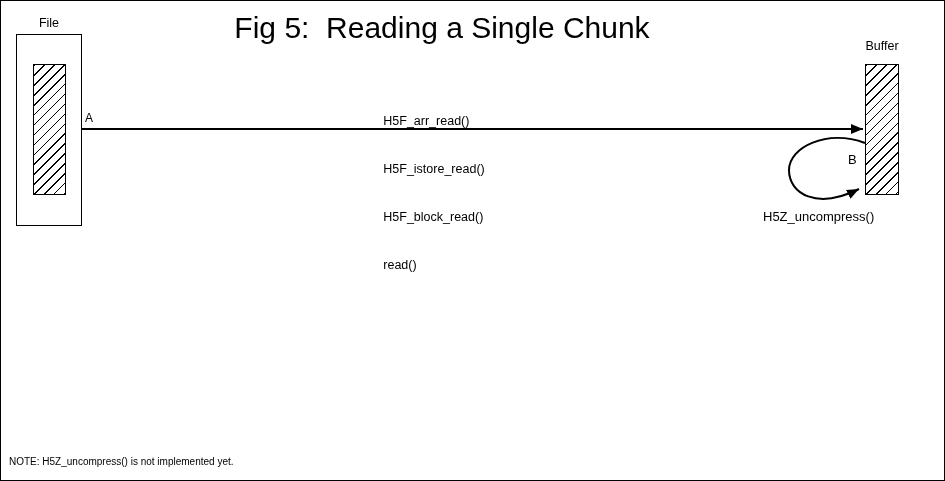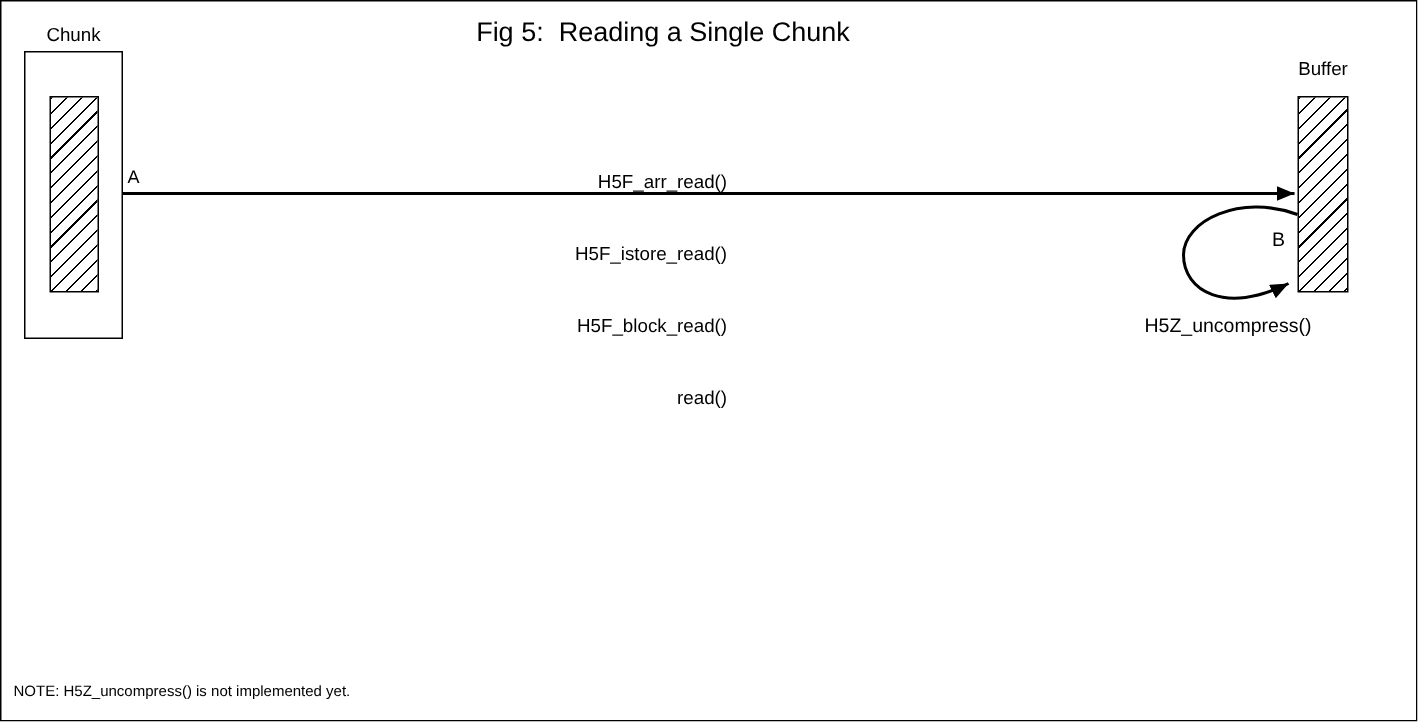--- a/index.html
+++ b/index.html
@@ -16,21 +16,21 @@
     box-sizing: border-box;
     border: 1px solid #000000;
     background: #ffffff;
     overflow: hidden;
   }
   .title {
     position: absolute;
     left: 441px;
     top: 10px;
     transform: translateX(-50%);
-    font-size: 18px;
+    font-size: 30px;
     white-space: pre;
   }
   .box-label {
     position: absolute;
     font-size: 12.5px;
     transform: translateX(-50%);
     white-space: pre;
   }
   .file-label  { left: 48px;  top: 15px; }
   .buffer-label{ left: 881px; top: 38px; }
@@ -68,40 +68,40 @@
     font-size: 13px;
     white-space: pre;
   }
   .label-a { left: 84px;  top: 110px; font-size: 12px; }
   .label-b { left: 847px; top: 151px; }
   .uncompress-caption { left: 762px; top: 208px; text-align: center; }
   .call-stack {
     position: absolute;
     left: 433px; top: 80px;
     transform: translateX(-50%);
-    text-align: right;
+    text-align: left;
     font-size: 12.5px;
     line-height: 16px;
     white-space: pre;
   }
   .note {
     position: absolute;
     left: 8px; top: 455px;
     font-size: 10px;
     white-space: pre;
   }
 </style>
 </head>
 <body>
 
 <div class="canvas">
 
   <div class="title">Fig 5:  Reading a Single Chunk</div>
 
-  <div class="box-label file-label">Chunk</div>
+  <div class="box-label file-label">File</div>
   <div class="file-box">
     <div class="hatch file-hatch"></div>
   </div>
 
   <div class="box-label buffer-label">Buffer</div>
   <div class="hatch buffer-box"></div>
 
   <svg class="overlay" width="945" height="481" viewBox="0 0 945 481">
     <defs>
       <marker id="ah" markerUnits="userSpaceOnUse" markerWidth="14" markerHeight="12" refX="12" refY="5" orient="auto">

